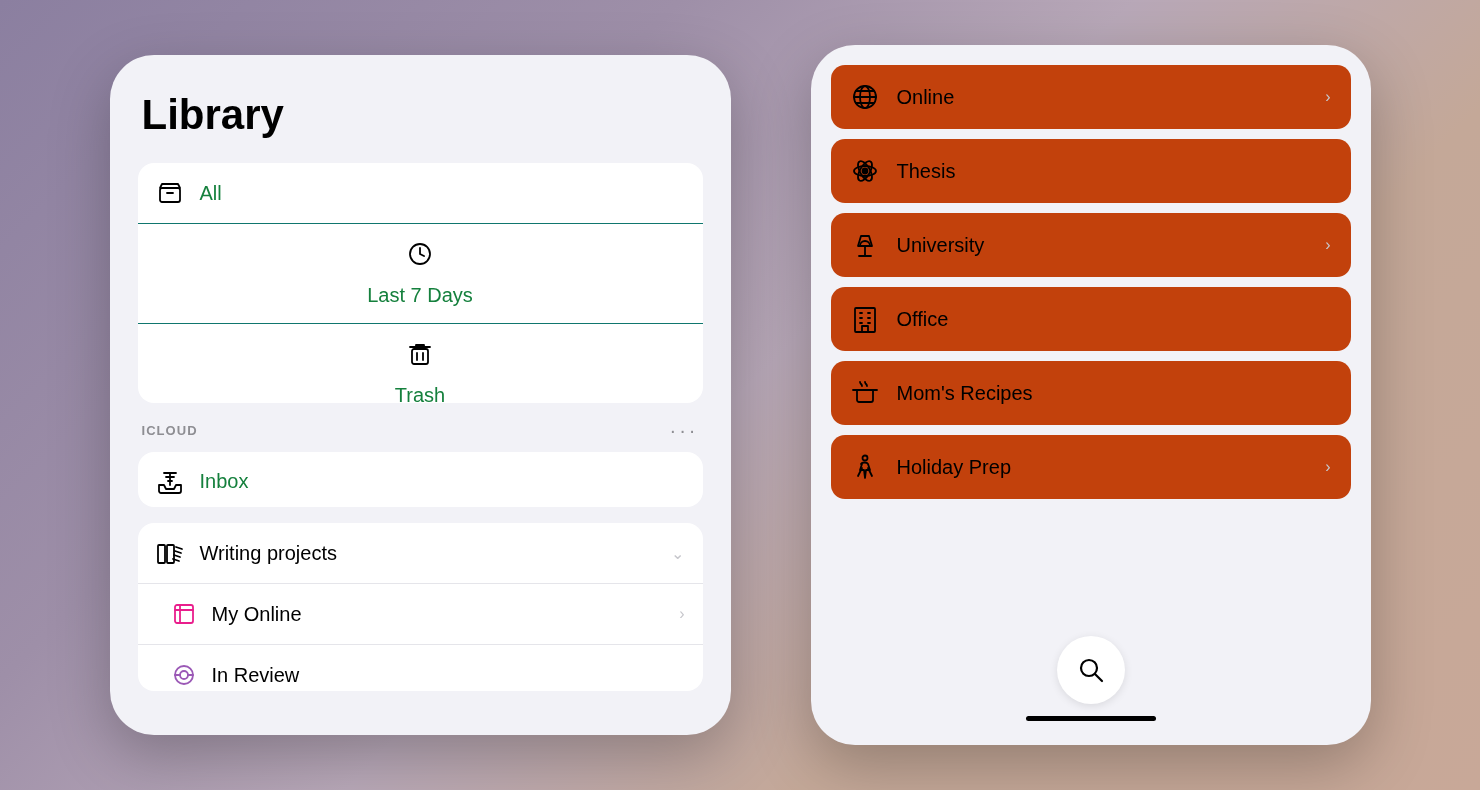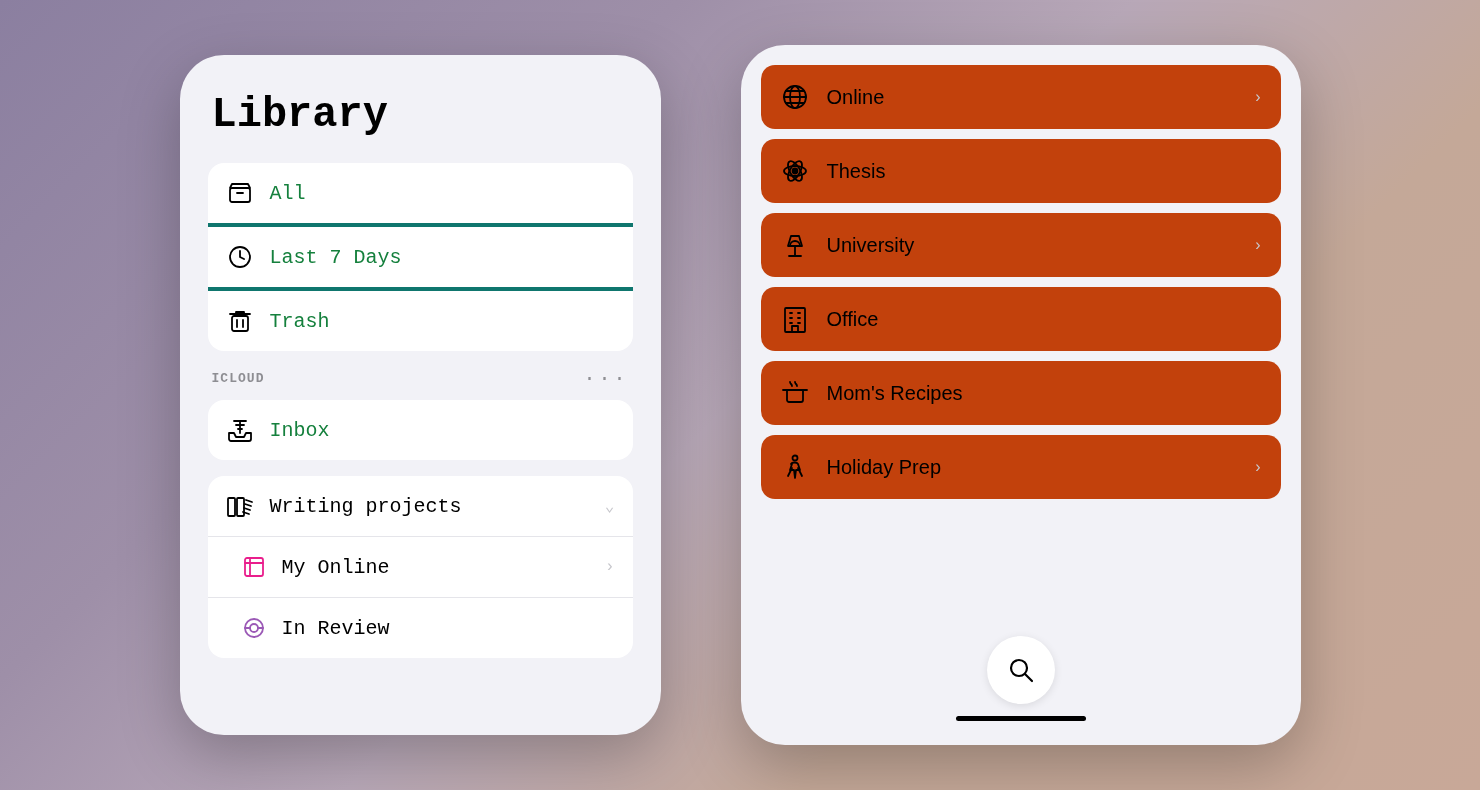--- a/index.html
+++ b/index.html
@@ -16,30 +16,29 @@
     }
 
     .phones-container {
       display: flex;
       gap: 80px;
       align-items: center;
     }
 
     
     .phone-left {
-      width: 481px;
+      width: 621px;
       height: 680px;
       background: #f2f2f7;
       border-radius: 44px;
       padding: 36px 28px 28px 28px;
       box-shadow: 0 20px 60px rgba(0,0,0,0.25);
       overflow: hidden;
       display: flex;
       flex-direction: column;
-      font-family: Liberation Mono, monospace;
     }
 
     .library-title {
       font-size: 42px;
       font-weight: 800;
       color: #000;
       margin-bottom: 24px;
       padding-left: 4px;
     }
 
@@ -52,21 +51,22 @@
 
     .card-item {
       display: flex;
       align-items: center;
       padding: 16px 18px;
       gap: 16px;
       cursor: pointer;
     }
 
     .card-item + .card-item {
-      border-top: 4px solid #0f766e;
+      border-top: 1px solid #0f766e;
+      flex-direction: column;
     }
 
     .card-item-text {
       font-size: 20px;
       font-weight: 400;
       color: #15803d;
     }
 
     .icon-box {
       width: 28px;

